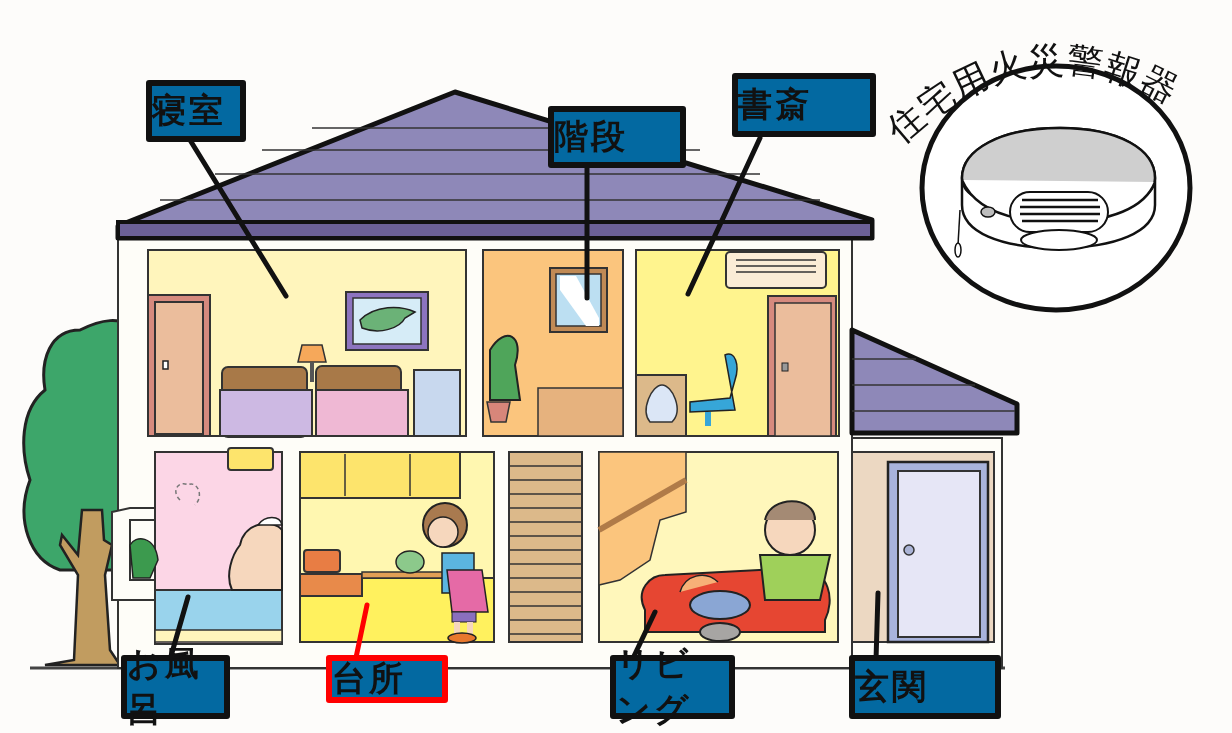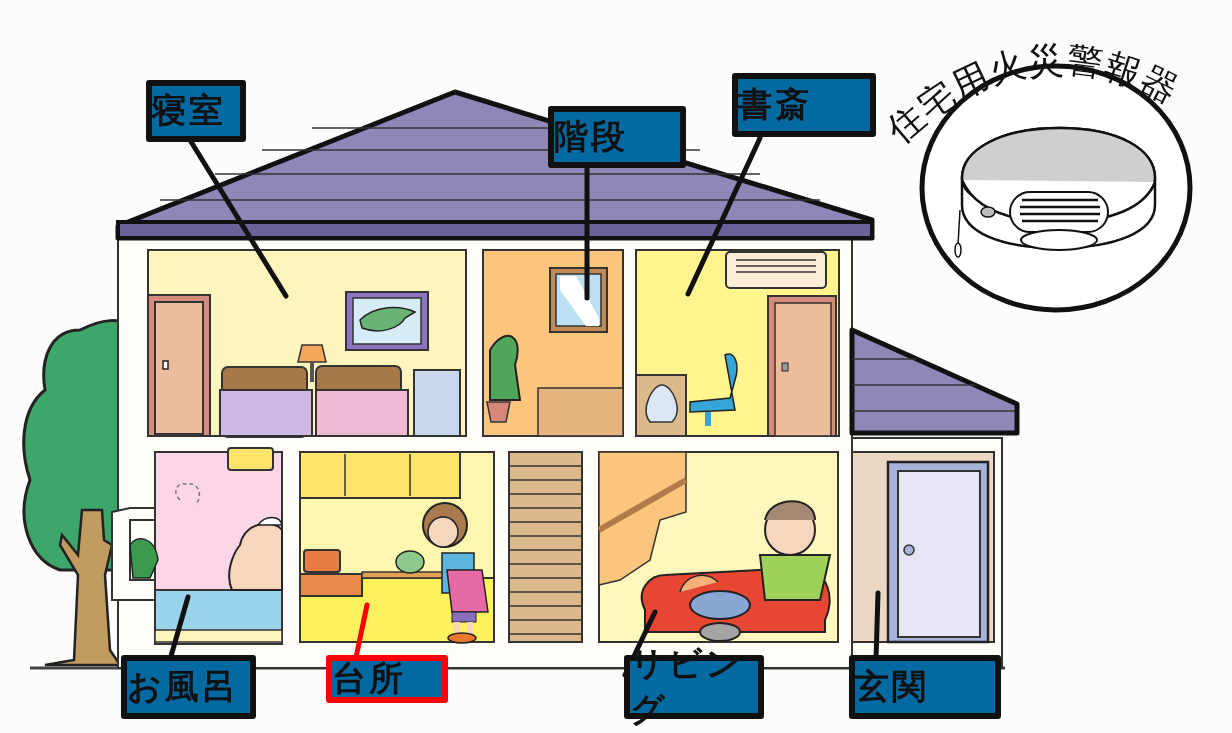--- a/index.html
+++ b/index.html
@@ -202,24 +202,24 @@
 
 <div class="label" style="left:146px;top:80px;width:100px;height:62px;">
     <span>寝室</span>
   </div>
 <div class="label" style="left:548px;top:70px;width:138px;height:62px;margin-top:36px;">
     <span>階段</span>
   </div>
 <div class="label" style="left:732px;top:73px;width:144px;height:64px;">
     <span>書斎</span>
   </div>
-<div class="label" style="left:121px;top:655px;width:135px;height:64px;">
+<div class="label" style="left:121px;top:655px;width:109px;height:64px;">
     <span>お風呂</span>
   </div>
 <div class="label highlight" style="left:326px;top:655px;width:122px;height:48px;">
     <span>台所</span>
   </div>
-<div class="label" style="left:624px;top:655px;width:140px;height:64px;font-family:Liberation Mono, monospace;">
+<div class="label" style="left:610px;top:655px;width:125px;height:64px;font-family:Liberation Mono, monospace;">
     <span>リビング</span>
   </div>
 <div class="label" style="left:849px;top:655px;width:152px;height:64px;">
     <span>玄関</span>
   </div>
 
 </body></html>

